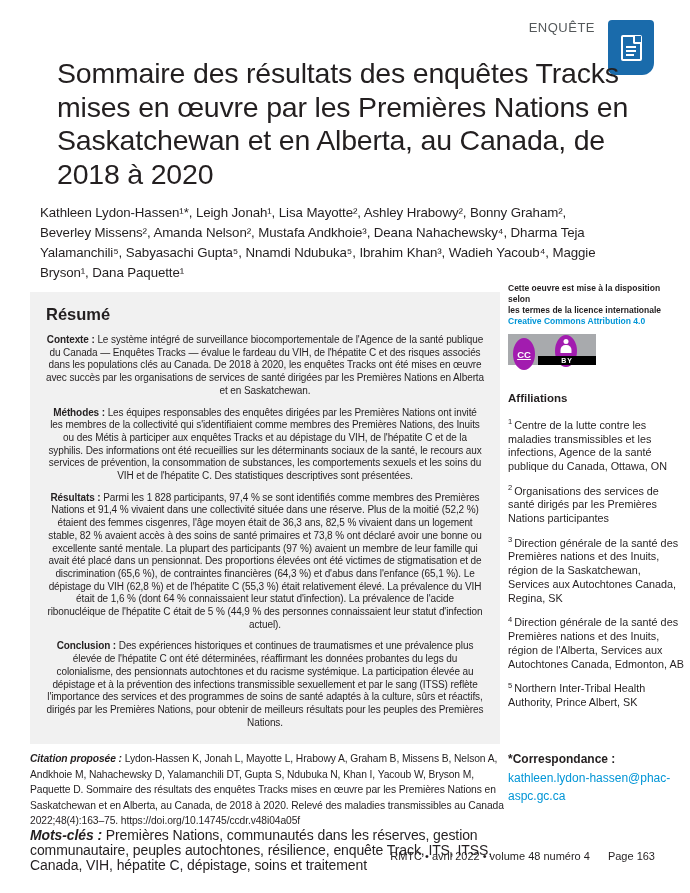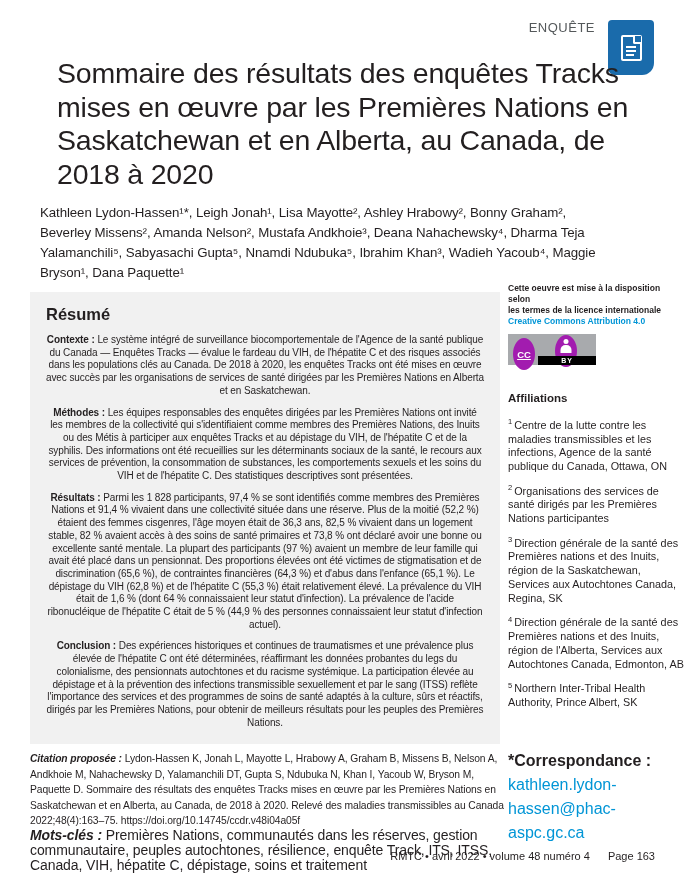--- a/index.html
+++ b/index.html
@@ -220,21 +220,21 @@
   }
   .aff-list { margin-top: 13px; }
   .aff {
     font-size: 10.8px;
     line-height: 1.28;
     margin-bottom: 9px;
   }
   .aff sup { font-size: 7.5px; }
   .aff .aff-text { margin-left: 2px; }
 
-  .correspondence { margin-top: 42px; font-size: 16px; }
+  .correspondence { margin-top: 42px; font-size: 12px; }
   .corr-label { font-weight: bold; display: block; margin-bottom: 3px; }
   .corr-email {
     display: block;
     color: var(--link_blue, #0095d6);
     line-height: 1.5;
     overflow-wrap: break-word;
     text-decoration: none;
     cursor: pointer;
   }
 

